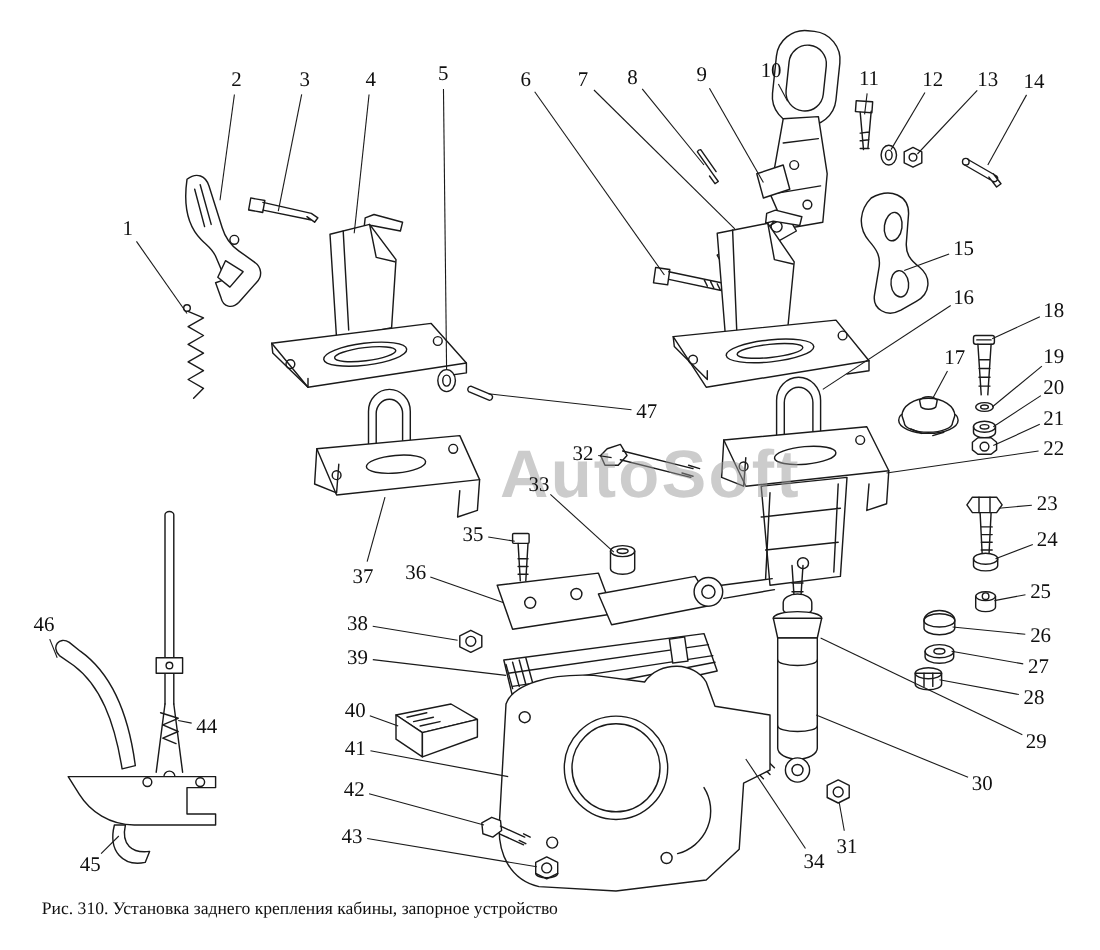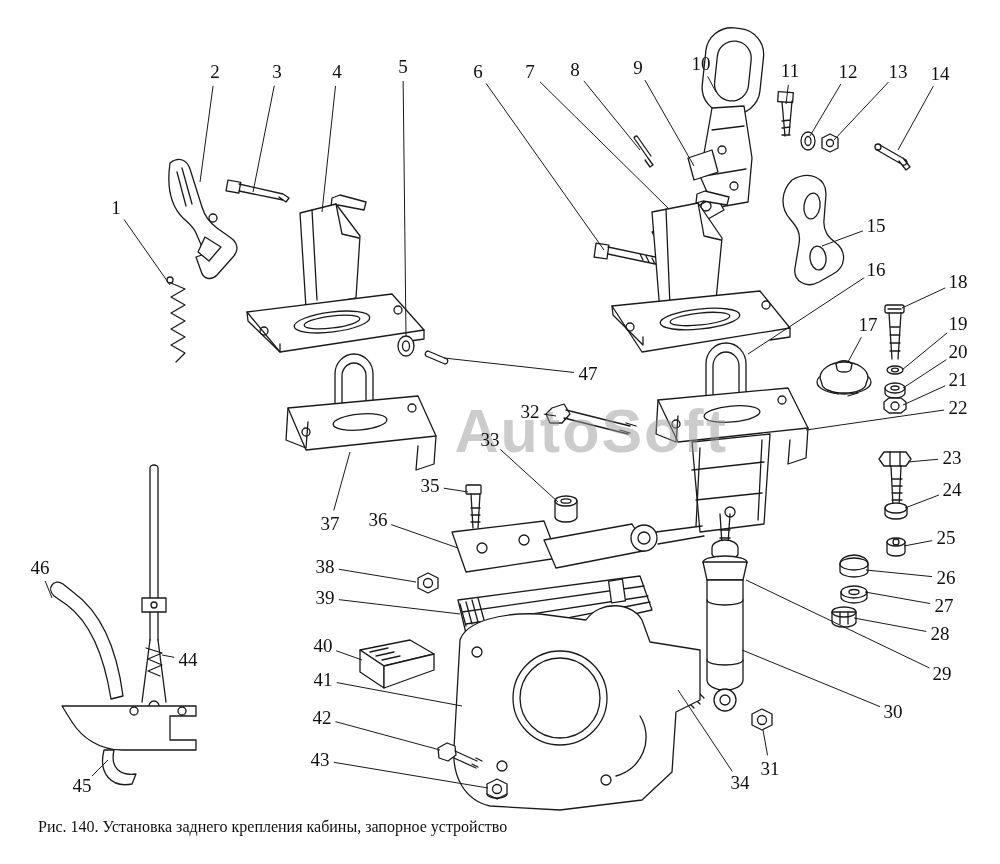--- a/index.html
+++ b/index.html
@@ -415,15 +415,15 @@
       <line x1="174.25190974227093" y1="657.3561364888983" x2="162" y2="655" stroke="#1a1a1a"></line>
       <text x="188" y="666">44</text>
       <line x1="91.89949493661166" y1="776.1005050633884" x2="108" y2="760" stroke="#1a1a1a"></line>
       <text x="82" y="792">45</text>
       <line x1="45.19946946895745" y1="580.9986736723936" x2="52" y2="598" stroke="#1a1a1a"></line>
       <text x="40" y="574">46</text>
       <line x1="574.0856277145693" y1="372.45395863495213" x2="444" y2="358" stroke="#1a1a1a"></line>
       <text x="588" y="380">47</text>
     </svg>
 
-  <div class="caption">Рис. 140. Установка заднего крепления кабины, запорное устройство</div>
+  <div class="caption">Рис. 310. Установка заднего крепления кабины, запорное устройство</div>
 
 </div>
 
 </body></html>

